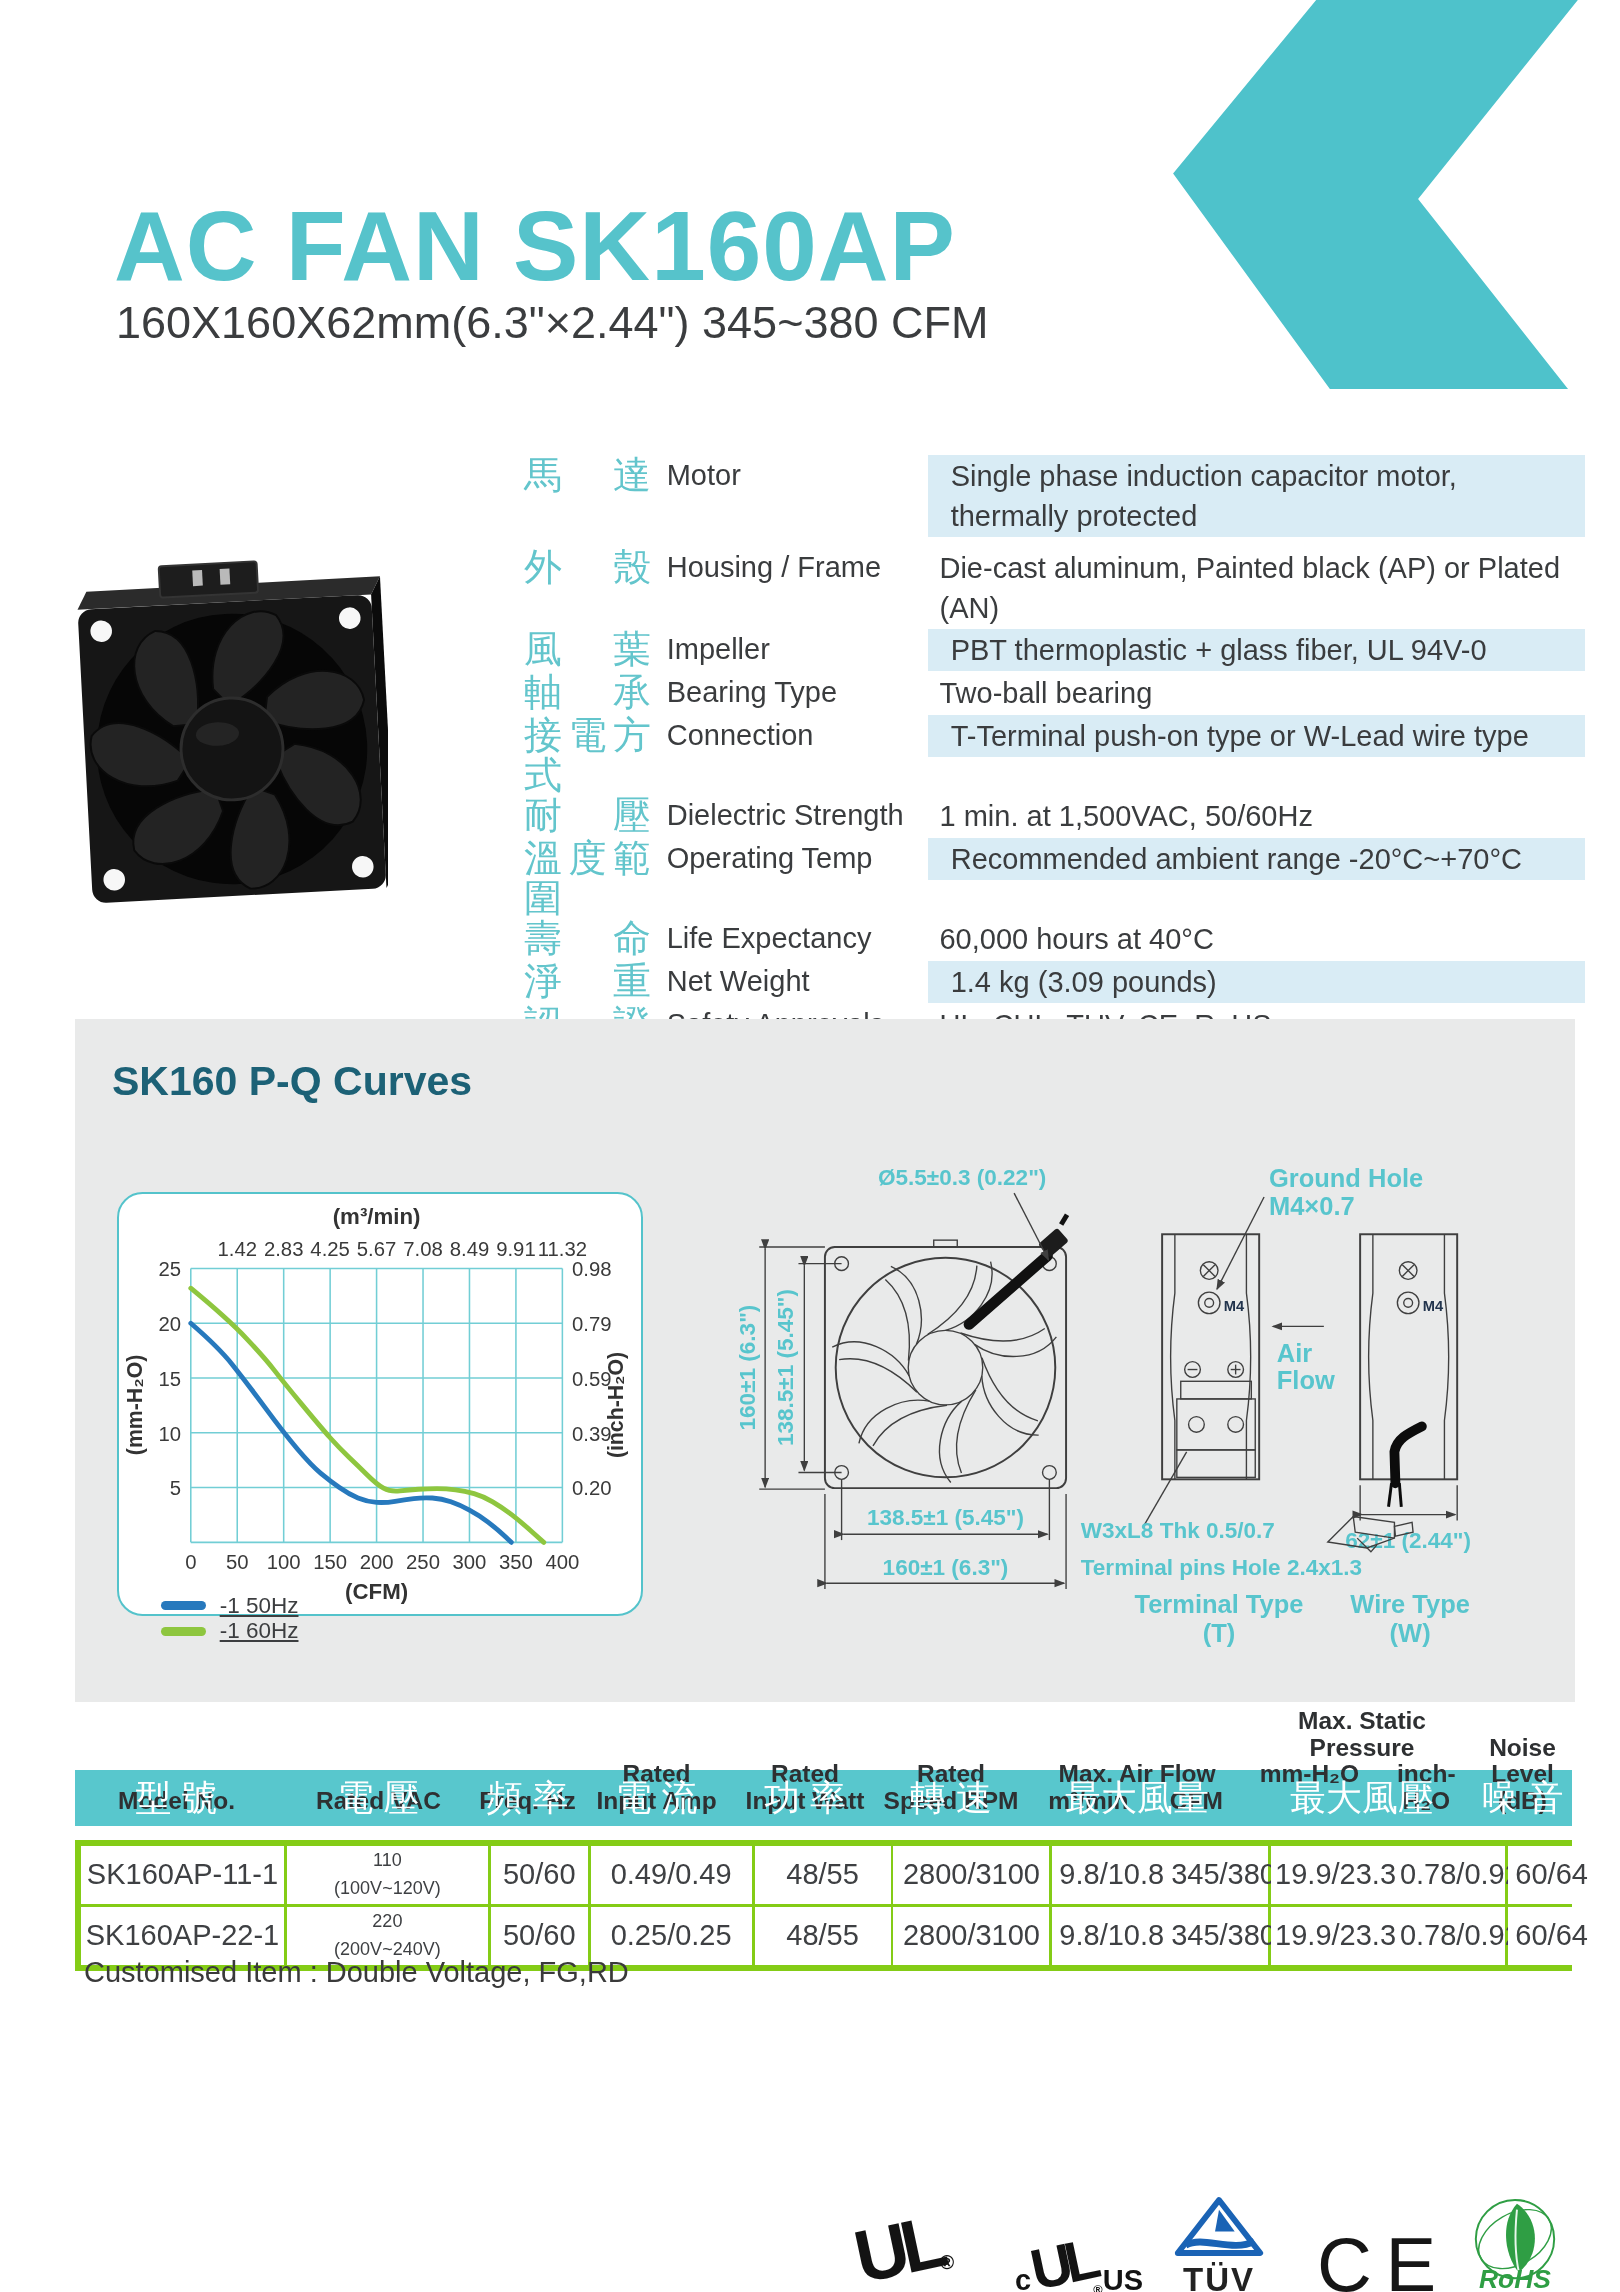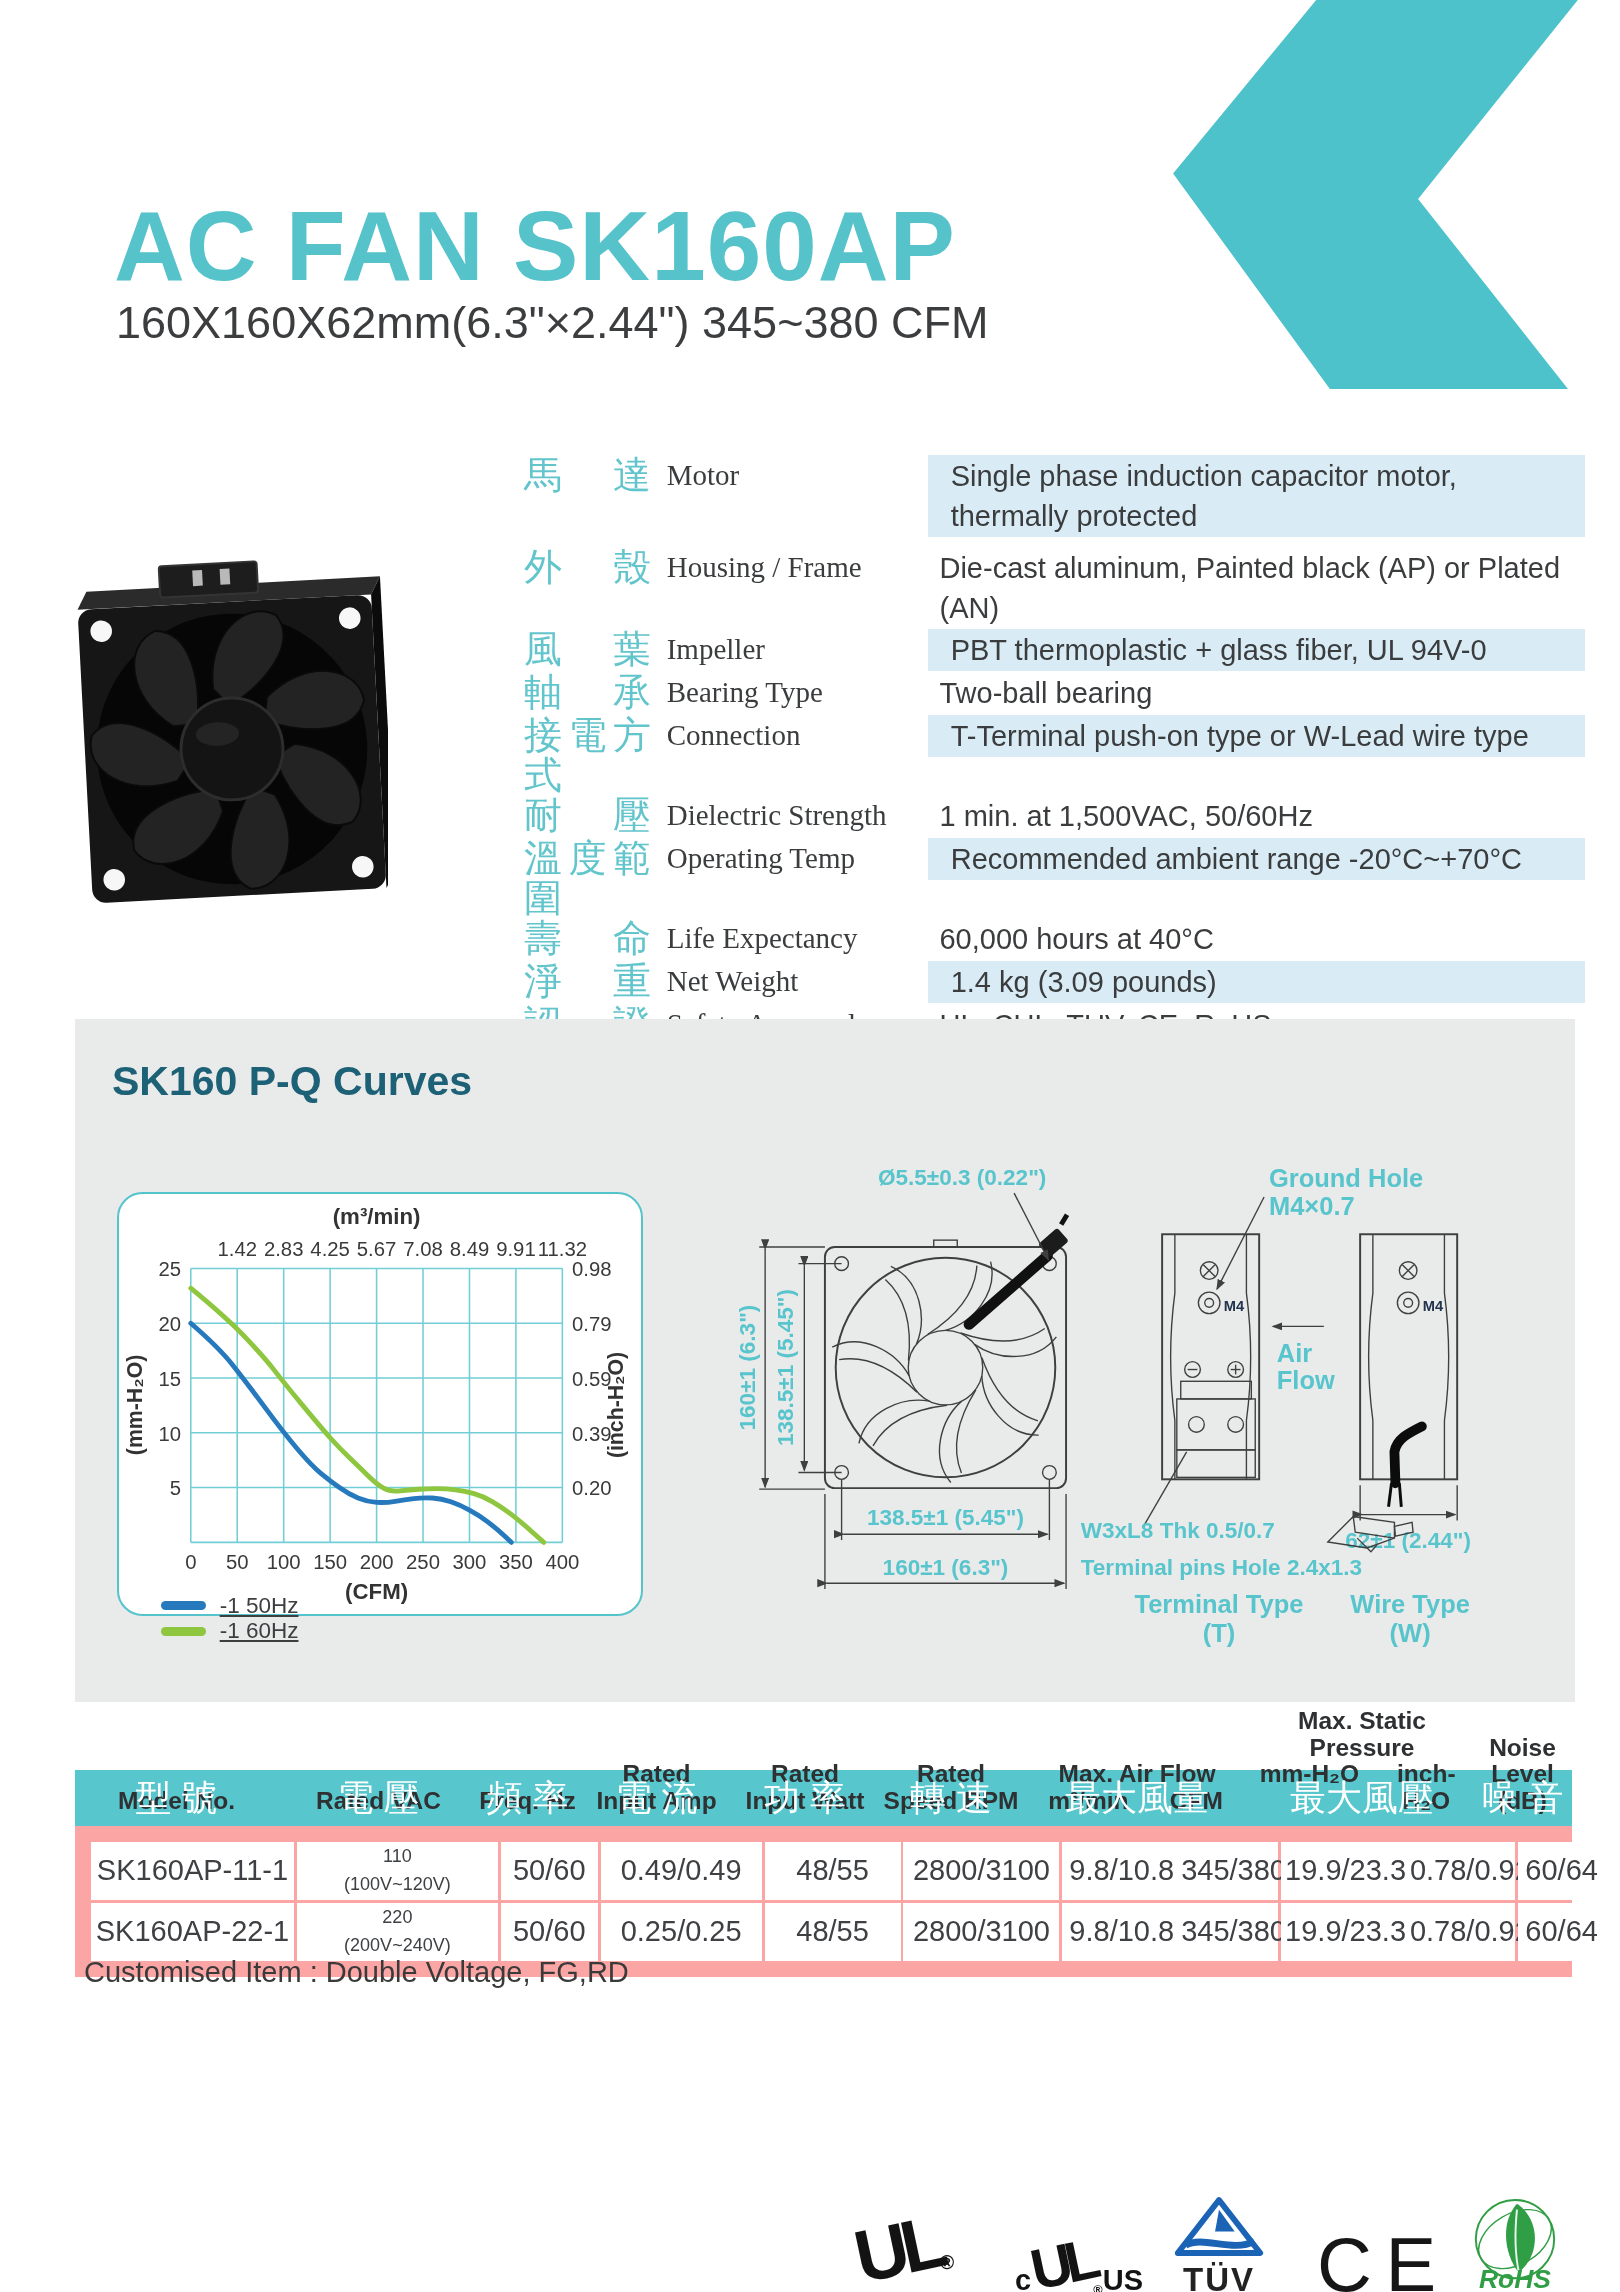--- a/index.html
+++ b/index.html
@@ -13,21 +13,21 @@
   .subtitle { position:absolute; left:116px; top:297px; font-size:45px; color:#3b3d3f; white-space:nowrap; }
 
   
   .photo { position:absolute; left:76px; top:502px; }
 
   
   .specs { position:absolute; left:524px; top:455px; width:1061px; }
   .spec-row { display:flex; align-items:flex-start; min-height:43px; }
   .s-zh { width:127px; font-size:38px; line-height:40px; color:#63c5cc;
           text-align:justify; text-align-last:justify; flex:0 0 auto; }
-  .s-en { margin-left:15.7px; width:261px; font-size:29px; line-height:40px; color:#3a3c3e; flex:0 0 auto;font-family:Liberation Serif, serif; }
+  .s-en { margin-left:15.7px; width:261px; font-size:29px; line-height:40px; color:#3a3c3e; flex:0 0 auto; }
   .s-val { flex:1; font-size:29px; line-height:40px; color:#3a3c3e; padding:1px 11.8px 1px 11.8px;
            white-space:pre-line; }
   .s-val.hl { background:#d9ecf5;padding-left:23px; }
 
   
   .pq { position:absolute; left:75px; top:1019px; width:1500px; height:683px; background:#e9eaea; }
   .pq-title { position:absolute; left:37px; top:39px; font-size:41px; font-weight:bold; color:#1c6176; white-space:nowrap; }
   .chart-card { position:absolute; left:42px; top:173px; width:526px; height:424px; box-sizing:border-box;
                 background:#fff; border:2.9px solid #54c3cb; border-radius:25.5px; }
   .chart-card svg { display:block; }
@@ -42,21 +42,21 @@
   .thin { stroke:#3f3f3f; fill:none; stroke-width:1.4; }
 
   
   .table-wrap { position:absolute; left:75px; top:1708px; width:1497px; }
   .tgrid { display:grid; grid-template-columns:203px 201px 97px 161px 136px 156px 216px 234px 87px; }
   .t-en { height:57px; align-items:end; text-align:center; font-weight:bold; font-size:24.5px;
           color:#2e3032; padding-bottom:4.9px; line-height:26.5px; }
   .t-zh { background:#58c7cd; color:#ffffff; font-size:36px; height:56px; align-items:center;
           text-align:center; }
   .t-zh > div { line-height:56px; }
-  .t-body { background:#fca5a5; padding:16px; grid-auto-rows:58px; grid-gap:2.9px; margin-top:0; }
+  .t-body { background:#84cc16; padding:6px; grid-auto-rows:58px; grid-gap:2.9px; margin-top:14px; }
   .td { background:#fff; display:flex; align-items:center; justify-content:center;
         font-size:29px; color:#3e4043; text-align:center; }
   .td-2l { flex-direction:column; font-size:18px; line-height:27.4px; }
   .split { display:grid; grid-template-columns:55% 45%; width:100%; }
   .split > span { display:block; text-align:center; }
   .hsub { display:grid; grid-template-columns:55% 45%; }
 
   .footnote { position:absolute; left:84px; top:1956px; font-size:29px; color:#3a3a3a; }
 
   

